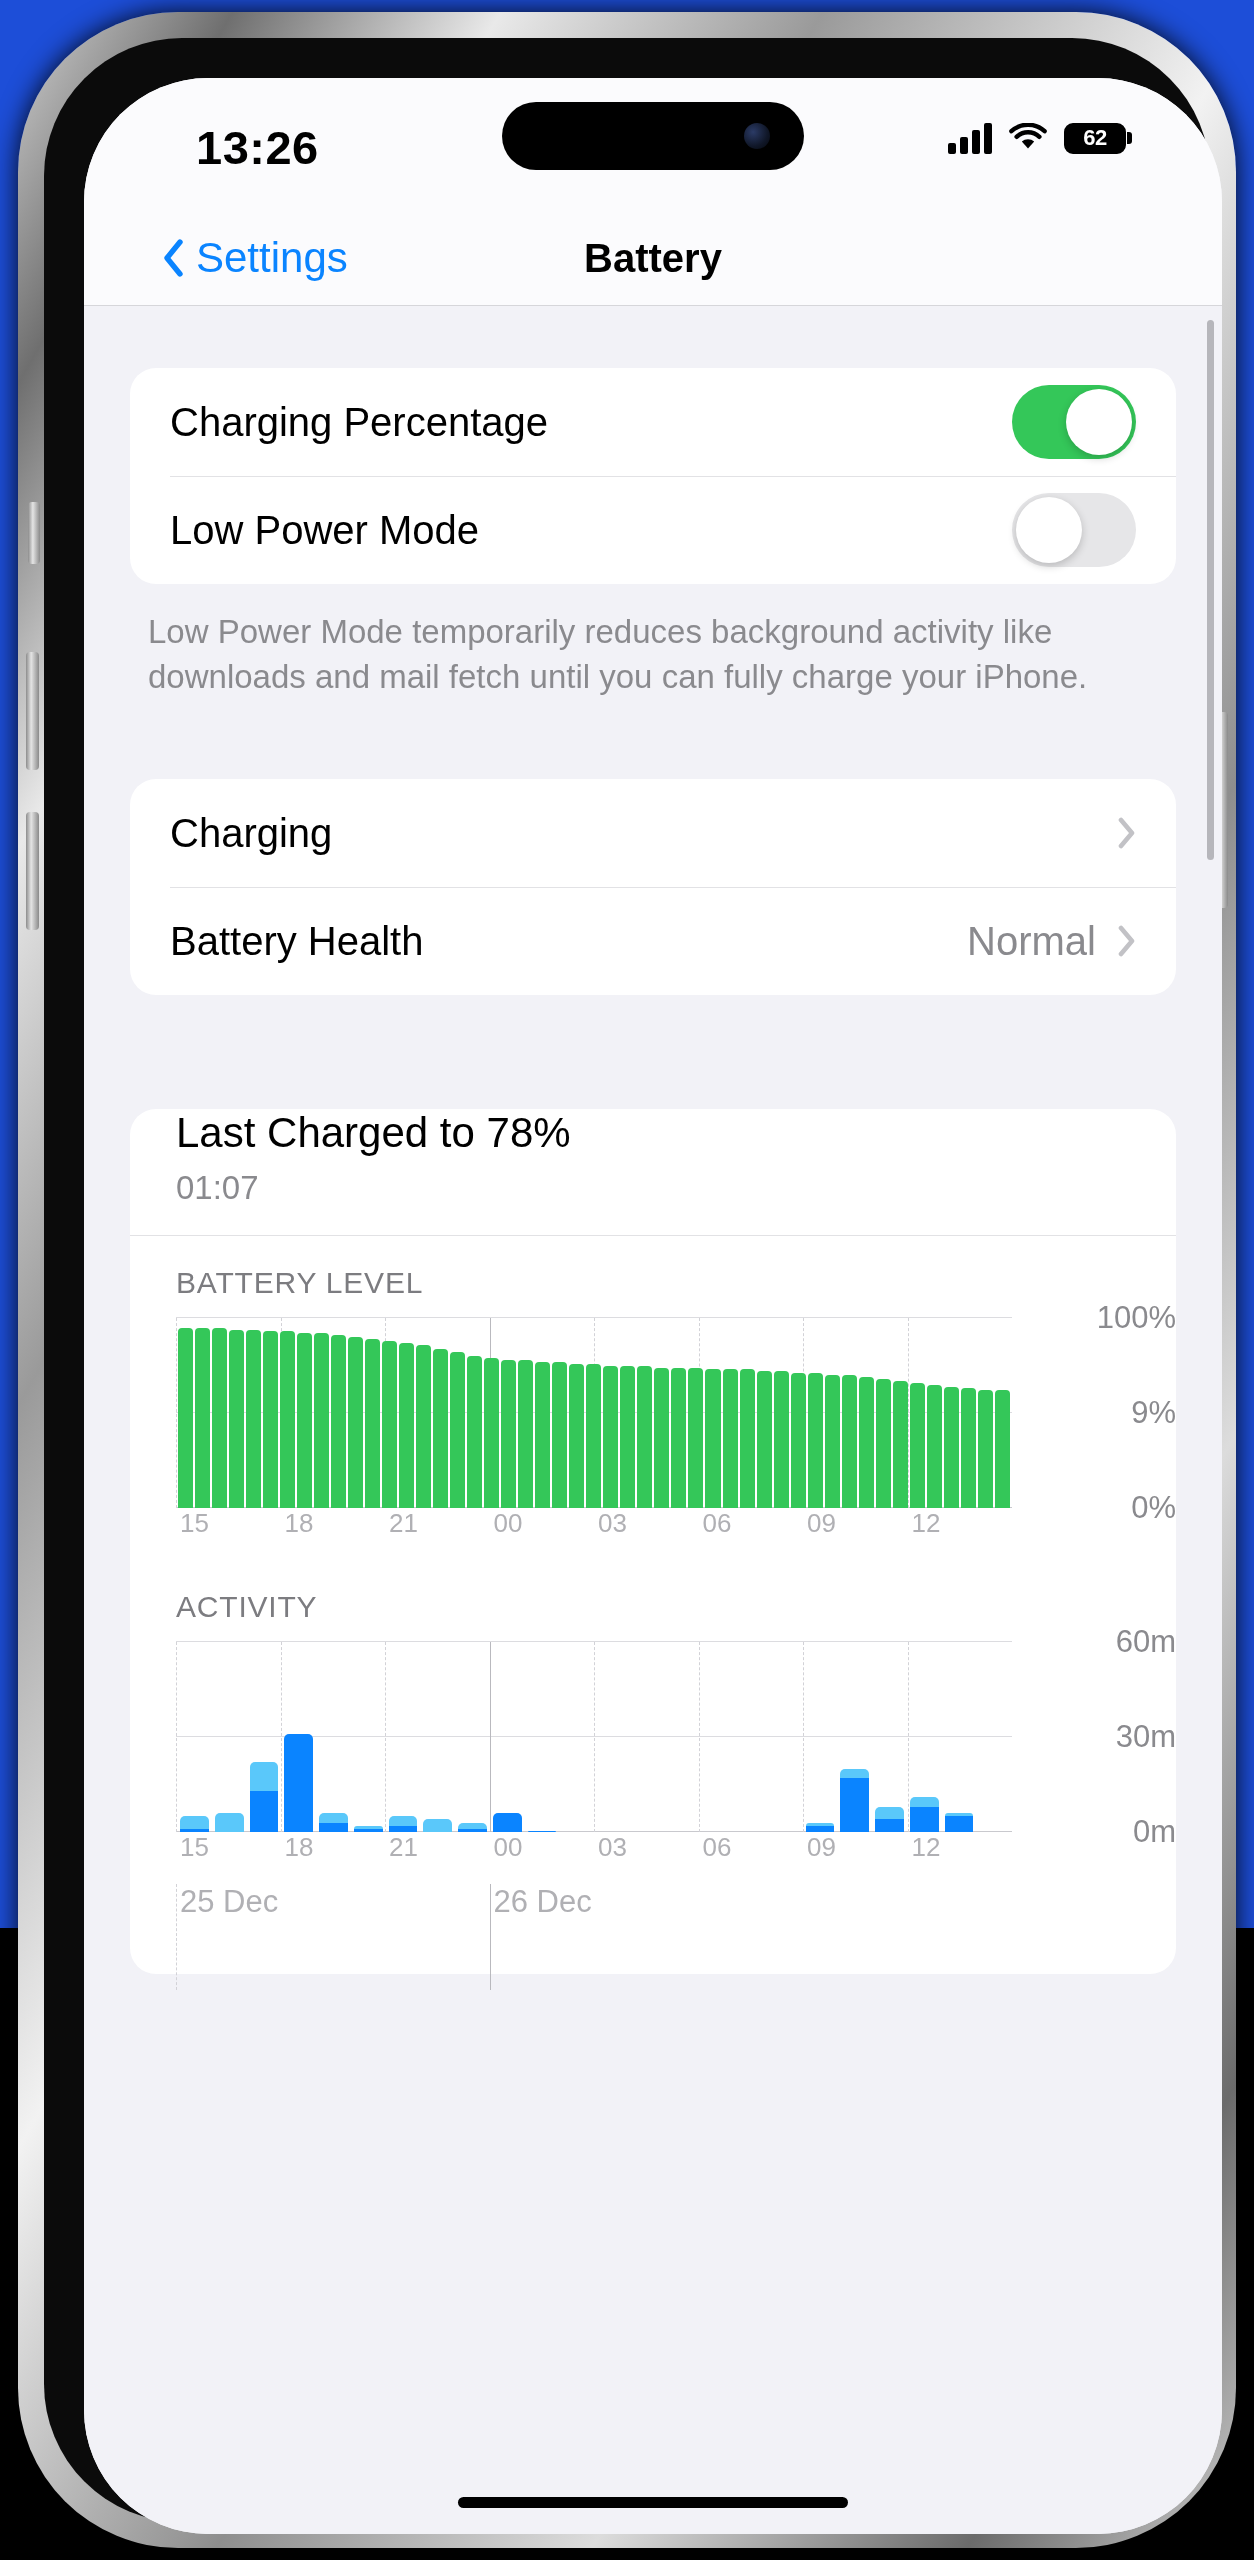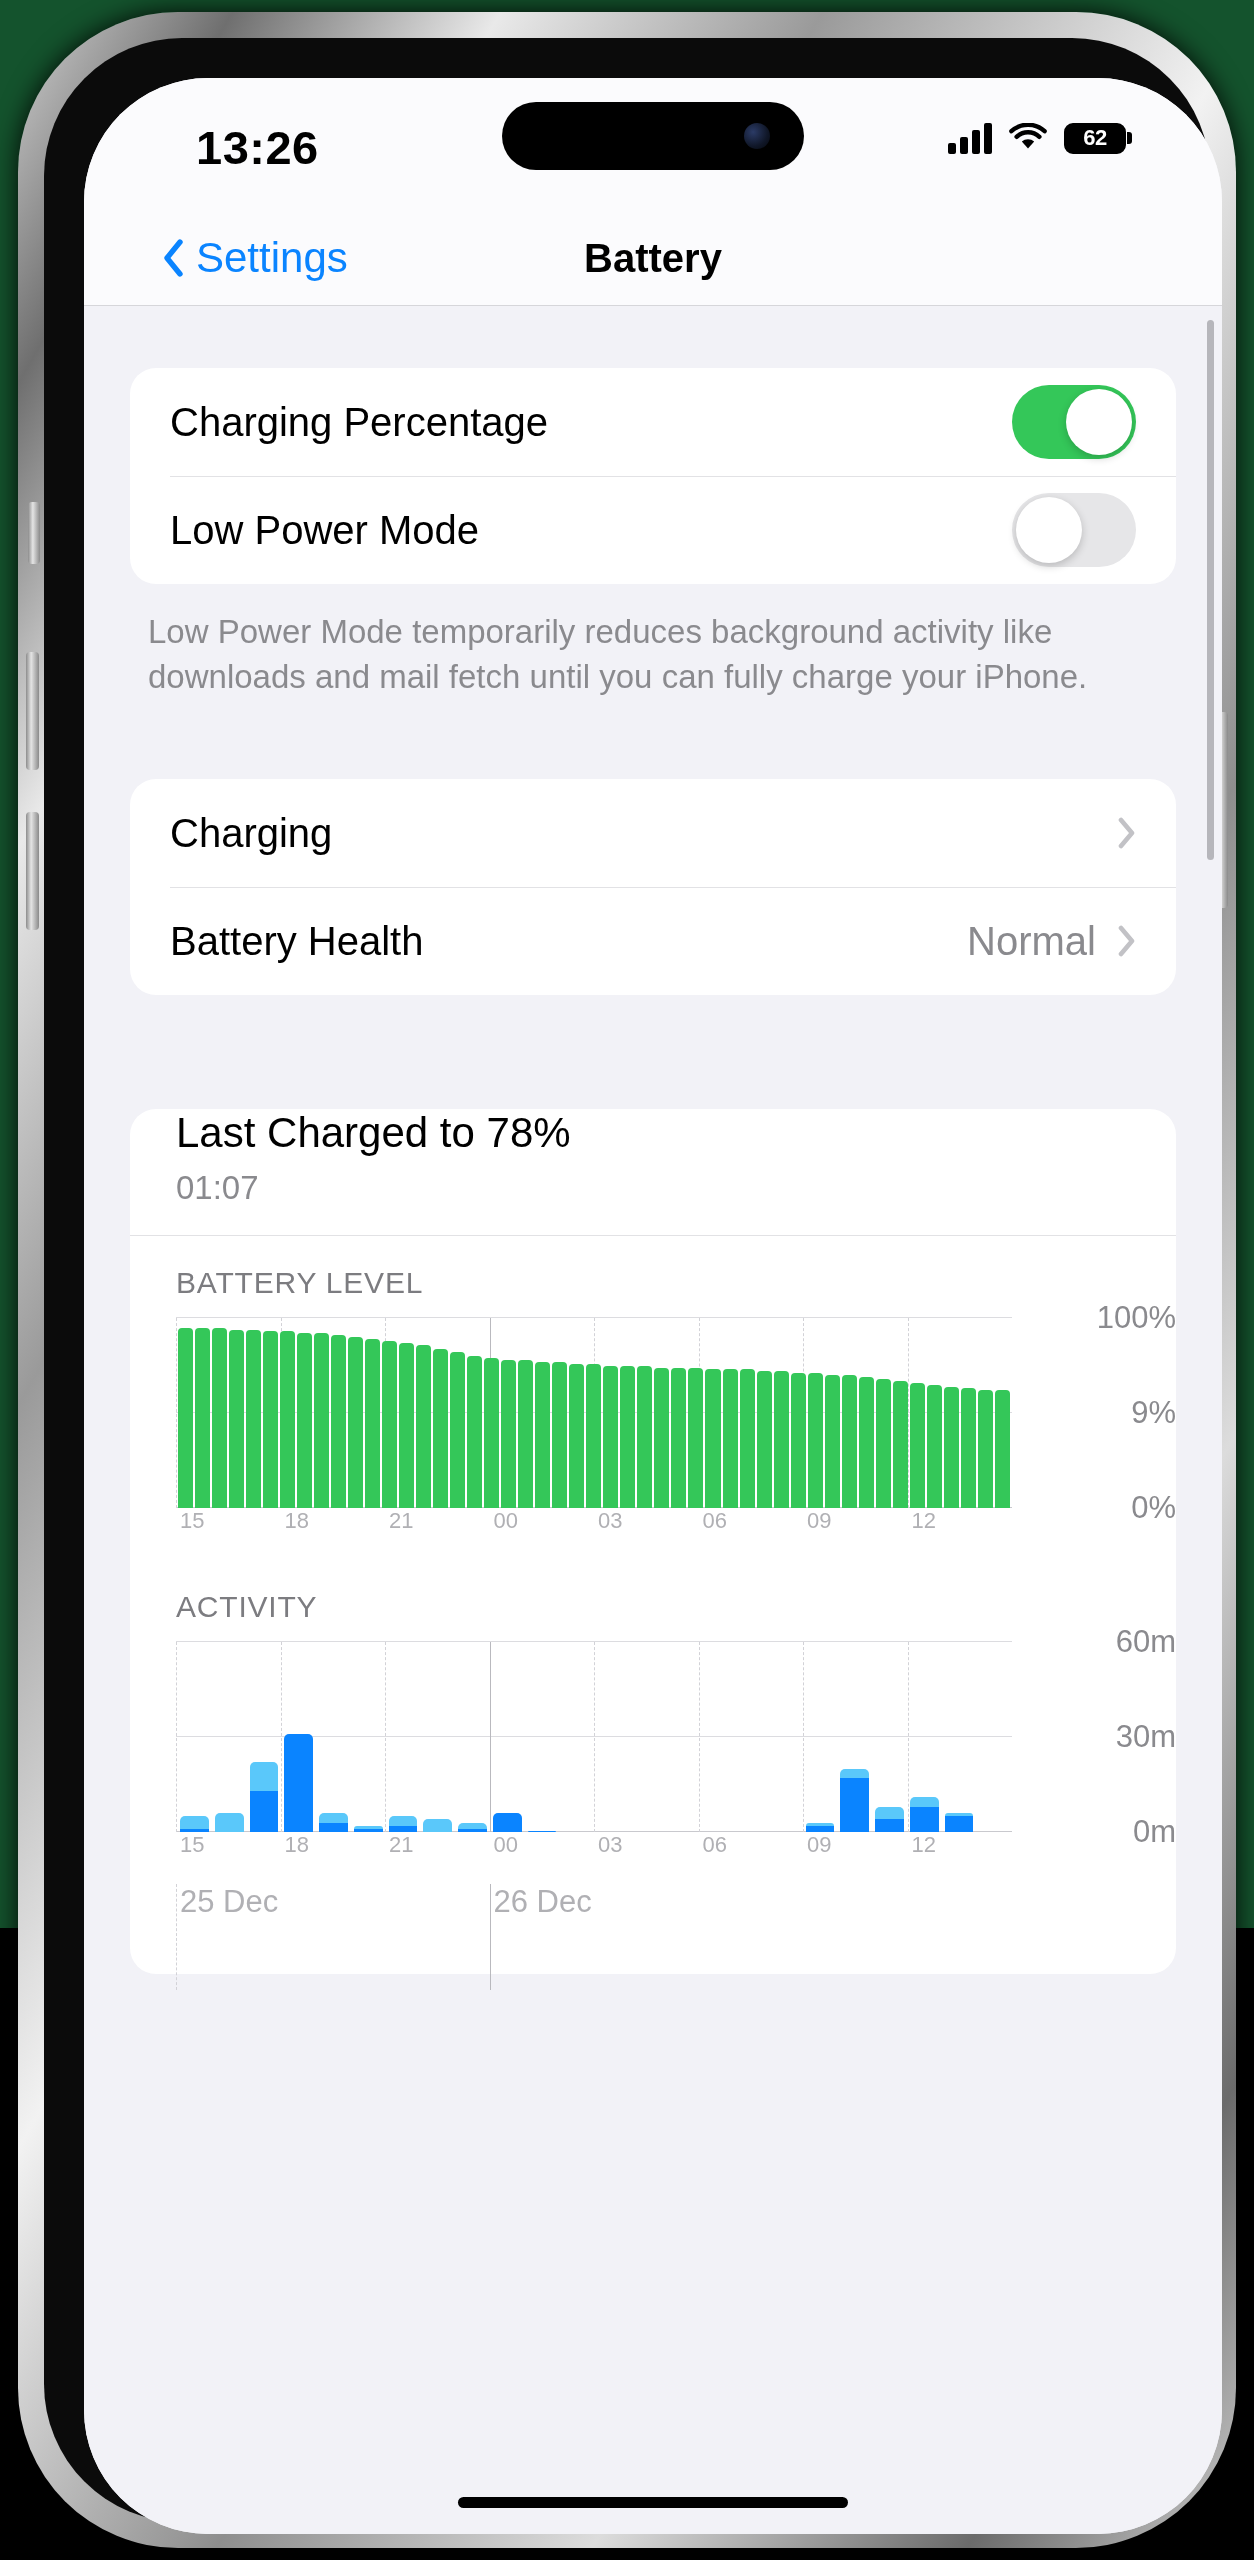--- a/index.html
+++ b/index.html
@@ -2,21 +2,21 @@
 <html><head>
 <meta charset="utf-8">
 <style>
   * { box-sizing: border-box; margin: 0; padding: 0; }
   html, body {
     width: 1254px; height: 2560px;
     background: #000;
     font-family: "Liberation Sans", sans-serif;
     overflow: hidden;
   }
-  #stage { position: relative; width: 1254px; height: 1928px; background:#14532d; }
+  #stage { position: relative; width: 1254px; height: 1928px; background:#1d4ed8; }
 
   
   .phone-outer {
     position: absolute; left: 18px; top: 12px;
     width: 1218px; height: 2536px;
     border-radius: 160px;
     background: linear-gradient(120deg,#cfcfcf 0%,#6f6f6f 8%,#e9e9e9 18%,#9a9a9a 30%,#f2f2f2 46%,#8e8e8e 62%,#dcdcdc 76%,#6b6b6b 90%,#c9c9c9 100%);
     box-shadow: 0 0 26px rgba(0,0,0,.9);
   }
   .phone-band {
@@ -168,21 +168,21 @@
   .ylabels {
     position: absolute; right: 0; top: 0; bottom: 0; width: 120px;
   }
   .ylab {
     position:absolute; right: 0; font-size: 31px; color:#8a8a8e;
     transform: translateY(-50%); white-space: nowrap;
   }
 
   .xlabels { position: relative; height: 52px; }
   .xlab {
-    position:absolute; top: 0; font-size: 22px; color:#b0b0b4; transform: translateX(4px);
+    position:absolute; top: 0; font-size: 26px; color:#b0b0b4; transform: translateX(4px);
   }
   .datelabels { position: relative; height: 54px; }
   .datelab {
     position: absolute; top: 0; font-size: 31px; color:#b0b0b4; transform: translateX(4px);
   }
 
   .legend {
     display:flex; margin: 26px 46px 0 46px;
   }
   .legend-col { width: 50%; }

